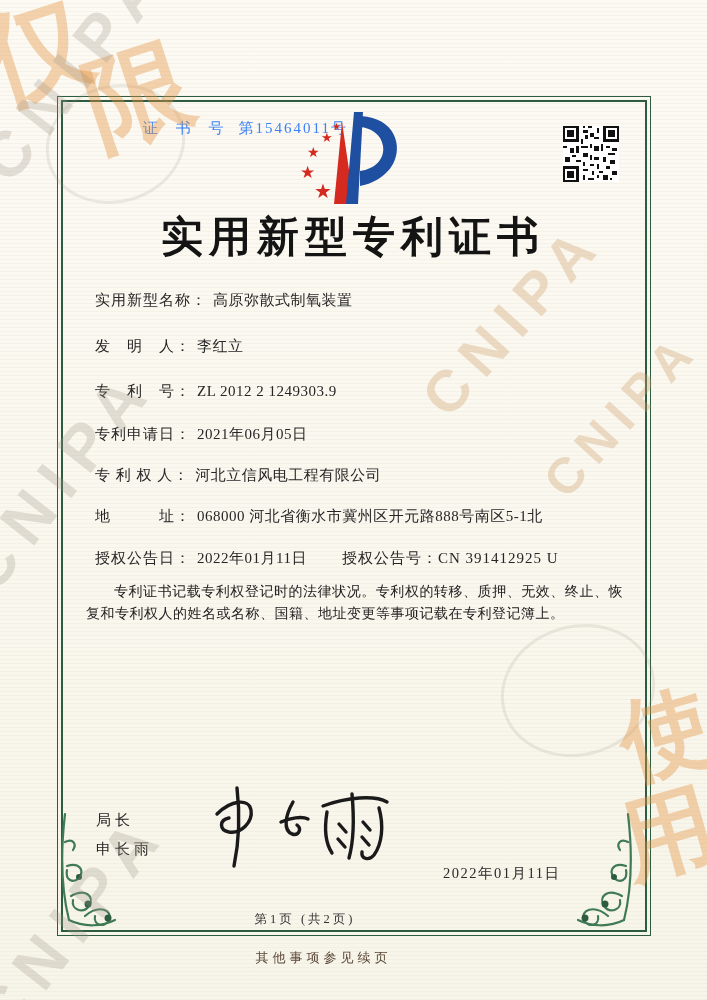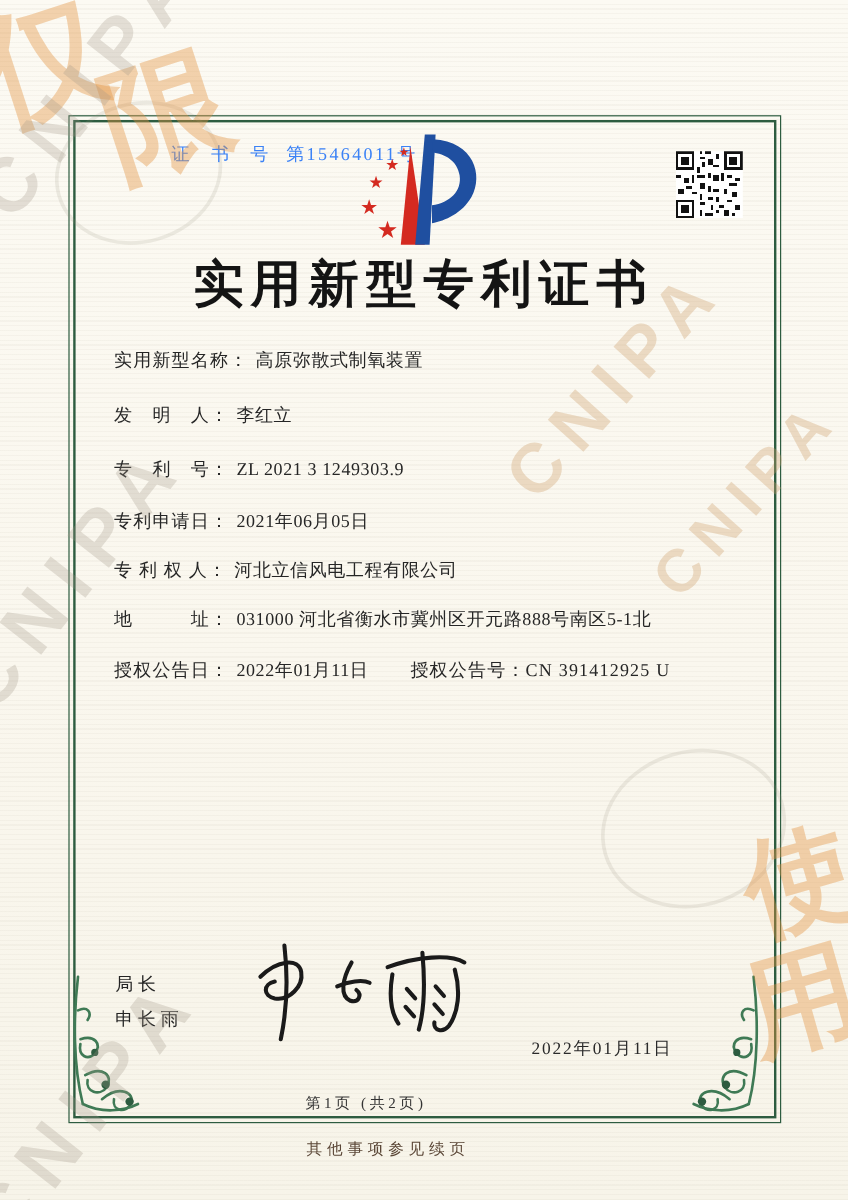--- a/index.html
+++ b/index.html
@@ -182,39 +182,40 @@
 
 <div class="abs title">实用新型专利证书</div>
 
 <div class="field f0">
   <span>实用新型名称：</span><span class="val">高原弥散式制氧装置</span>
 </div>
 <div class="field f1">
   <span>发　明　人：</span><span class="val">李红立</span>
 </div>
 <div class="field f2">
-  <span>专　利　号：</span><span class="val">ZL 2021 3 1249303.9</span>
+  <span>专　利　号：</span><span class="val">ZL 2012 2 1249303.9</span>
 </div>
 <div class="field f3">
   <span>专利申请日：</span><span class="val">2021年06月05日</span>
 </div>
 <div class="field f4">
   <span>专 利 权 人：</span><span class="val">河北立信风电工程有限公司</span>
 </div>
 <div class="field f5">
-  <span>地　　　址：</span><span class="val">031000 河北省衡水市冀州区开元路888号南区5-1北</span>
+  <span>地　　　址：</span><span class="val">068000 河北省衡水市冀州区开元路888号南区5-1北</span>
 </div>
 <div class="field f6">
   <span>授权公告日：</span><span class="val">2022年01月11日</span>
 </div>
 <div class="field-pair2">
   <span>授权公告号：</span><span class="val">CN 391412925 U</span>
 </div>
 
 <div class="abs body-text">
+  <p>专利证书记载专利权登记时的法律状况。专利权的转移、质押、无效、终止、恢复和专利权人的姓名或名称、国籍、地址变更等事项记载在专利登记簿上。</p>
 </div>
 
 <div class="abs director-label">局长</div>
 <div class="abs director-name">申长雨</div>
 
 <svg class="abs signature" width="195" height="88" viewBox="0 0 195 88">
   <g fill="none" stroke="#1a1a1a" stroke-width="3.4" stroke-linecap="round" stroke-linejoin="round">
     <path d="M12,32 C26,18 44,16 46,28 C48,40 36,52 24,50 C14,48 14,38 24,36"></path>
     <path d="M32,6 C35,32 34,60 29,84"></path>
     <path d="M88,20 C80,34 78,48 87,52 C94,54 97,47 92,43"></path>

